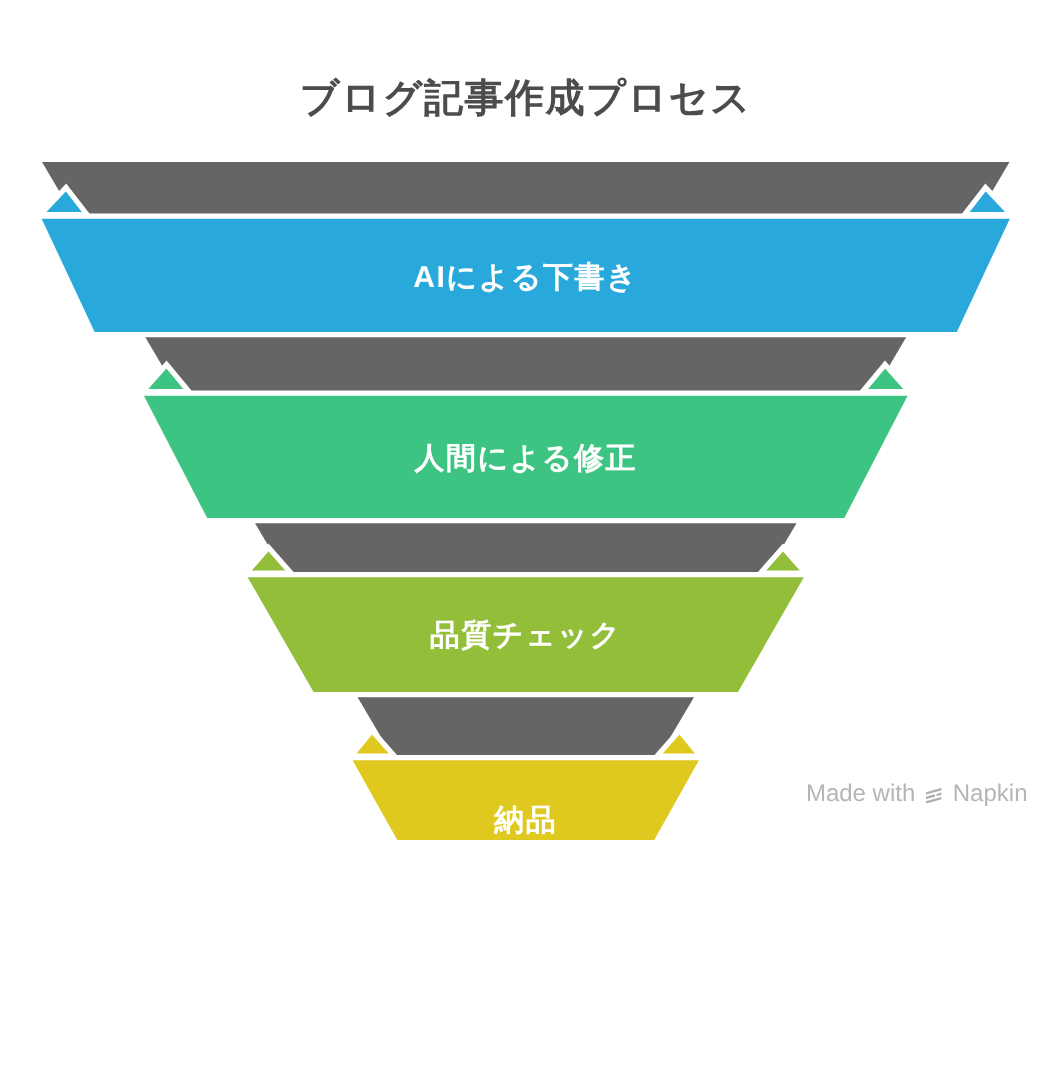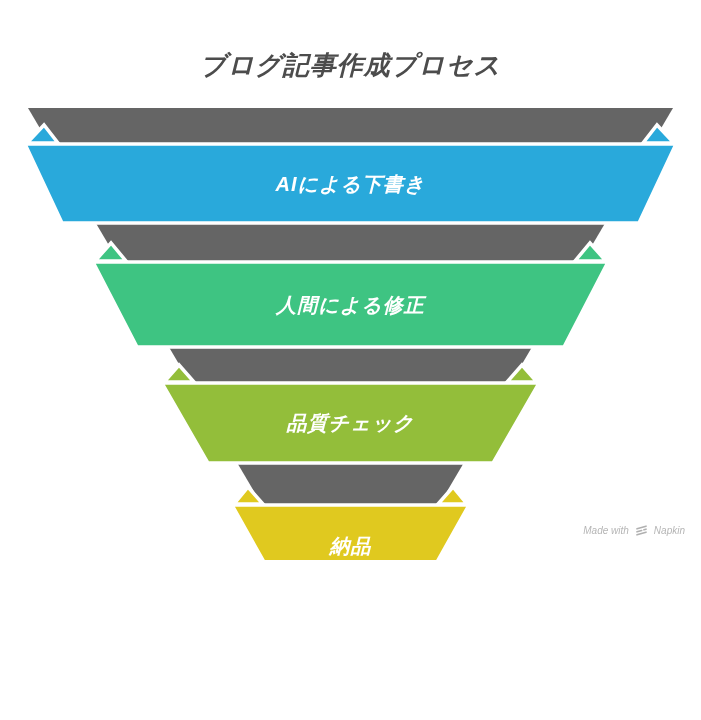--- a/index.html
+++ b/index.html
@@ -7,21 +7,20 @@
     padding: 0;
     background: #ffffff;
     font-family: "Liberation Sans", sans-serif;
   }
   .stage {
     position: relative;
     width: 701px;
     height: 560px;
     background: #ffffff;
     overflow: hidden;
-    font-style: italic;
   }
   .page-title {
     position: absolute;
     top: 48px;
     left: 0;
     width: 701px;
     margin: 0;
     text-align: center;
     font-size: 26px;
     font-weight: bold;
@@ -43,24 +42,24 @@
     font-size: 20px;
     font-weight: bold;
     letter-spacing: 1px;
     text-anchor: middle;
   }
   .watermark {
     position: absolute;
     right: 16px;
     bottom: 22px;
     display: flex;
-    align-items: center;
+    align-items: flex-start;
     gap: 5px;
     color: #b5b5b5;
-    font-size: 10px;
+    font-size: 16px;
     line-height: 14px;
     cursor: pointer;
   }
   .napkin-icon {
     display: inline-block;
     width: 15px;
     height: 15px;
   }
 </style>
 </head>

